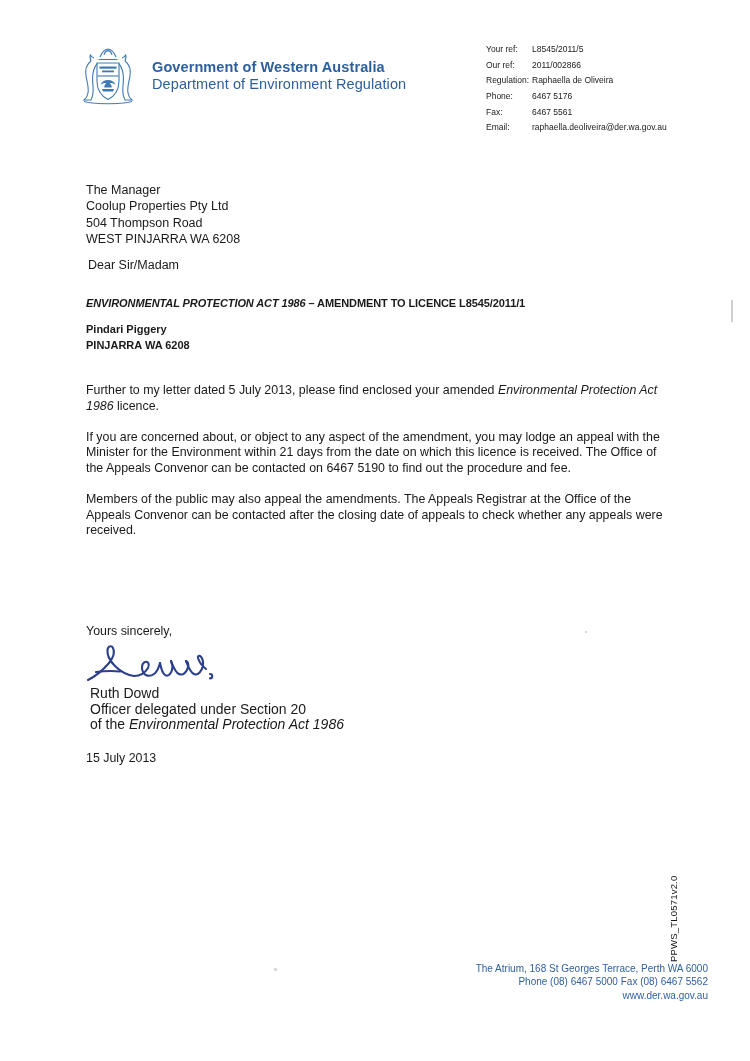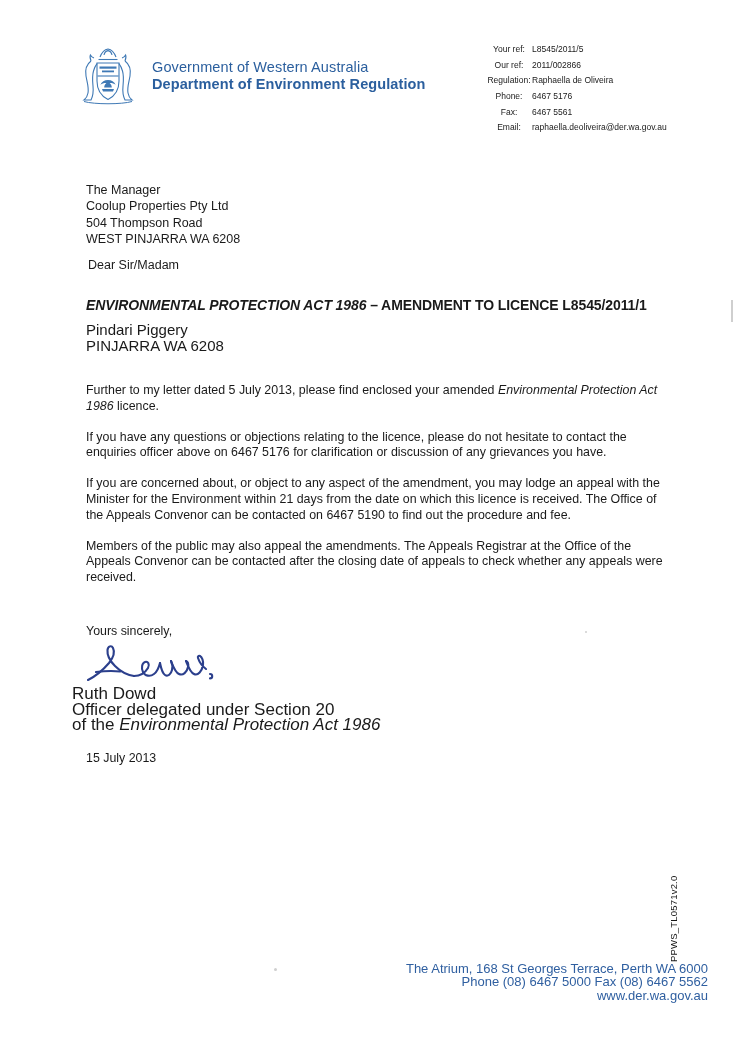--- a/index.html
+++ b/index.html
@@ -30,41 +30,40 @@
     width: 60px;
     height: 62px;
     flex: 0 0 60px;
   }
   .gov-lines {
     line-height: 1.18;
     color: #2b5f9e;
     font-size: 14.5px;
     letter-spacing: 0.1px;
   }
-  .gov-line-1 .reg { font-weight: normal; }
-  .gov-line-1 .bold { font-weight: normal; }
-  .gov-line-2 { font-weight: bold; text-align: right; }
+  .gov-line-1 .reg { font-weight: bold; }
+  .gov-line-1 .bold { font-weight: bold; }
+  .gov-line-2 { font-weight: normal; text-align: right; }
 
   
   .refblock {
     position: absolute;
     left: 486px;
     top: 45px;
     font-size: 8.5px;
     color: #202020;
     line-height: 1.0;
   }
   .refrow {
     display: flex;
     margin-bottom: 7.2px;
   }
   .reflabel {
     width: 46px;
     flex: 0 0 46px;
-    text-align: center;
   }
   .refvalue {
     flex: 1 1 auto;
     white-space: nowrap;
   }
 
   
   .recipient {
     position: absolute;
     left: 86px;
@@ -77,34 +76,34 @@
     left: 88px;
     top: 258px;
     font-size: 12.5px;
   }
 
   
   .subject {
     position: absolute;
     left: 86px;
     top: 297px;
-    font-size: 14px;
+    font-size: 11px;
     font-weight: bold;
     font-style: italic;
     white-space: nowrap;
     letter-spacing: -0.1px;
   }
   .subject .roman { font-style: normal; }
 
   .premises {
     position: absolute;
     left: 86px;
     top: 322px;
-    font-size: 15px;
-    font-weight: normal;
+    font-size: 11px;
+    font-weight: bold;
     line-height: 15.7px;
   }
 
   
   .body {
     position: absolute;
     left: 86px;
     top: 383px;
     width: 586px;
     font-size: 12.4px;
@@ -126,23 +125,23 @@
   .signature-wrap {
     position: absolute;
     left: 82px;
     top: 636px;
     width: 170px;
     height: 58px;
   }
   .signature-wrap svg { display: block; }
   .signer {
     position: absolute;
-    left: 72px;
+    left: 90px;
     top: 686px;
-    font-size: 17px;
+    font-size: 14px;
     line-height: 15.6px;
   }
   .signer i { font-style: italic; }
   .letterdate {
     position: absolute;
     left: 86px;
     top: 751px;
     font-size: 12.4px;
   }
 
@@ -160,21 +159,21 @@
     letter-spacing: 0.2px;
     white-space: nowrap;
   }
 
   
   .footer {
     position: absolute;
     right: 42px;
     top: 962px;
     text-align: right;
-    font-size: 13px;
+    font-size: 10px;
     line-height: 13.4px;
     color: #2f5fa0;
   }
   .footer .url { color: #2f5fa0; }
 
   
   .speckle {
     position: absolute;
     background: #cfcfcf;
     border-radius: 50%;
@@ -264,21 +263,20 @@
 
   <div class="subject"><span>ENVIRONMENTAL PROTECTION ACT 1986</span><span class="roman"> – AMENDMENT TO LICENCE L8545/2011/1</span></div>
 
   <div class="premises">
     <div>Pindari Piggery</div>
     <div>PINJARRA WA 6208</div>
   </div>
 
   <div class="body">
     <p><span>Further to my letter dated 5 July 2013, please find enclosed your amended </span><i>Environmental Protection Act 1986</i><span> licence.</span></p>
-    <p>If you have any questions or objections relating to the licence, please do not hesitate to contact the enquiries officer above on 6467 5176 for clarification or discussion of any grievances you have.</p>
     <p>If you are concerned about, or object to any aspect of the amendment, you may lodge an appeal with the Minister for the Environment within 21 days from the date on which this licence is received. The Office of the Appeals Convenor can be contacted on 6467 5190 to find out the procedure and fee.</p>
     <p>Members of the public may also appeal the amendments.  The Appeals Registrar at the Office of the Appeals Convenor can be contacted after the closing date of appeals to check whether any appeals were received.</p>
   </div>
 
   <div class="signoff">Yours sincerely,</div>
 
   <div class="signature-wrap">
     <svg viewBox="0 0 170 58" width="170" height="58" aria-hidden="true">
       <g fill="none" stroke="#2b3f8c" stroke-width="2.1" stroke-linecap="round" stroke-linejoin="round">
         <path d="M6,44 C14,40 21,34 27,27 C31,22 33,16 31,12 C29.5,9 26,10 25.5,14 C25,19 28,25 33,30 C38,35 45,39 52,40"></path>

